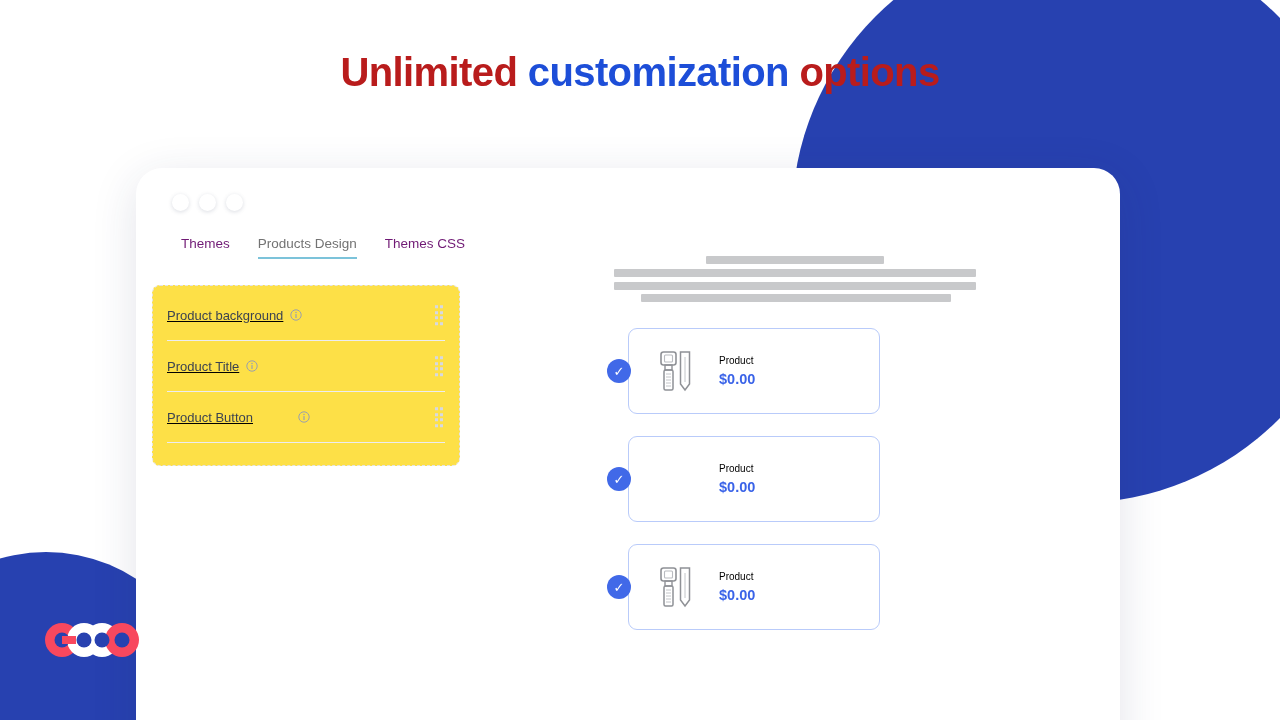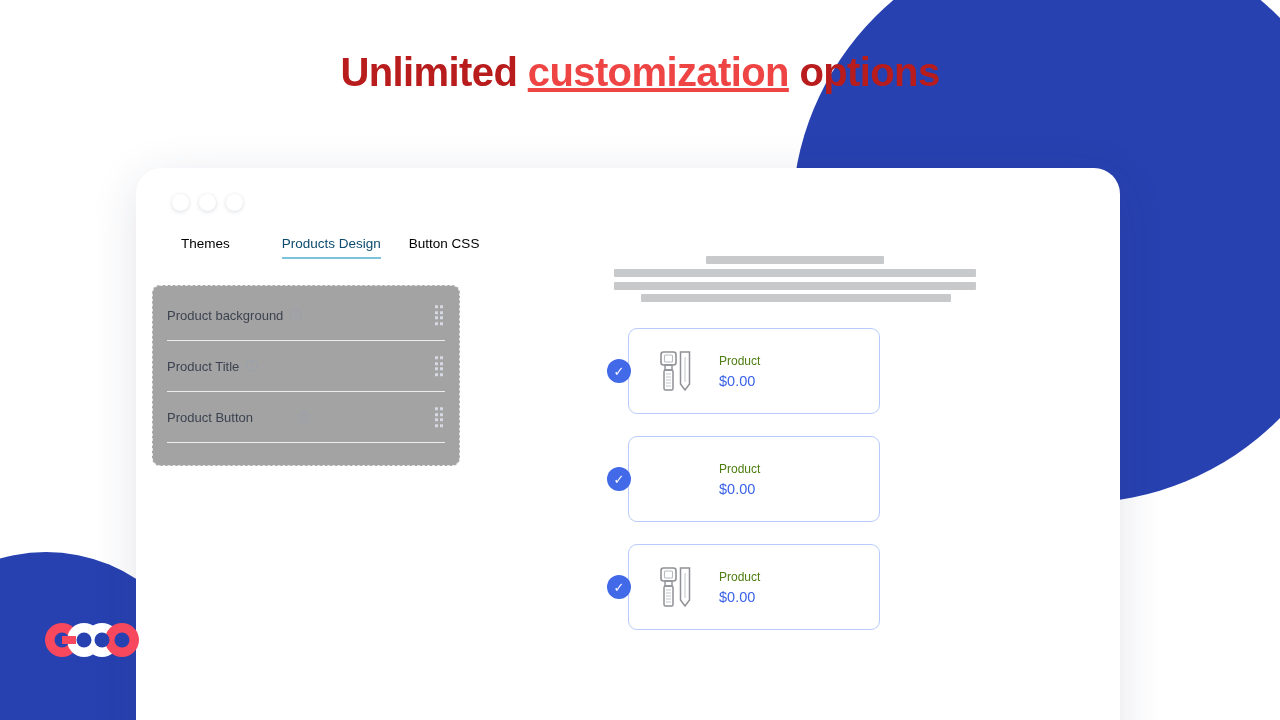--- a/index.html
+++ b/index.html
@@ -45,21 +45,21 @@
     width: 1280px;
     text-align: center;
     font-size: 40px;
     font-weight: bold;
     letter-spacing: -0.6px;
     color: #1f2328;
     z-index: 6;
     white-space: nowrap;
   }
   .headline .accent { color: #b91c1c; }
-  .headline .plain  { color: #ef4444; text-decoration: underline; }
+  .headline .plain  { color: #1d4ed8; }
 
   
   .browser {
     position: absolute;
     left: 136px;
     top: 168px;
     width: 984px;
     height: 600px;
     background: #ffffff;
     border-radius: 26px 26px 0 0;
@@ -87,42 +87,42 @@
   .tabs {
     position: absolute;
     left: 45px;
     top: 68px;
     display: flex;
     align-items: flex-end;
     gap: 28px;
   }
   .tab {
     font-size: 13.5px;
-    color: #000000;
+    color: #701a75;
     padding-bottom: 6px;
     white-space: nowrap;
     border-bottom: 2.5px solid transparent;
   }
   .tab.active {
-    color: #0c4a6e;
+    color: #737373;
     border-bottom-color: #7cc3da;
-    margin-left: 24px;
   }
 
   
   .panel {
     position: absolute;
     left: 16px;
     top: 117px;
     width: 308px;
-    background: #a3a3a3;
+    background: #fde047;
     border: 1px dashed #e4e4e6;
     border-radius: 8px;
     padding: 4px 0 22px 0;
     box-sizing: border-box;
+    text-decoration: underline;
   }
   .panel-row {
     position: relative;
     display: flex;
     align-items: center;
     height: 50px;
     margin: 0 14px;
     border-bottom: 1px solid #ececf1;
   }
   .panel-row:last-child { border-bottom: 1px solid #ececf1; gap: 38px; }
@@ -203,27 +203,27 @@
     width: 60px;
     margin-left: 18px;
     display: flex;
     align-items: center;
     justify-content: center;
     flex: 0 0 auto;
   }
   .prod-thumb.empty svg { visibility: hidden; }
   .prod-info { margin-left: 12px; }
   .prod-title {
-    font-size: 12px;
-    color: #4d7c0f;
+    font-size: 10px;
+    color: #000000;
     margin-bottom: 5px;
   }
   .prod-price {
     font-size: 14.5px;
-    font-weight: normal;
+    font-weight: bold;
     color: #3a63e8;
   }
 
   
   .logo {
     position: absolute;
     left: 40px;
     top: 622px;
     z-index: 7;
   }
@@ -244,21 +244,21 @@
 
   <div class="win-dots">
     <span class="win-dot"></span>
     <span class="win-dot"></span>
     <span class="win-dot"></span>
   </div>
 
   <div class="tabs">
     <div class="tab">Themes</div>
     <div class="tab active">Products Design</div>
-    <div class="tab">Button CSS</div>
+    <div class="tab">Themes CSS</div>
   </div>
 
   <div class="panel">
 
     <div class="panel-row">
       <span class="row-label">Product background</span>
       <span class="info-icon">
         <svg width="12" height="12" viewBox="0 0 12 12">
           <circle cx="6" cy="6" r="5.2" fill="none" stroke="#9aa0ad" stroke-width="1"></circle>
           <circle cx="6" cy="3.5" r="0.75" fill="#9aa0ad"></circle>

